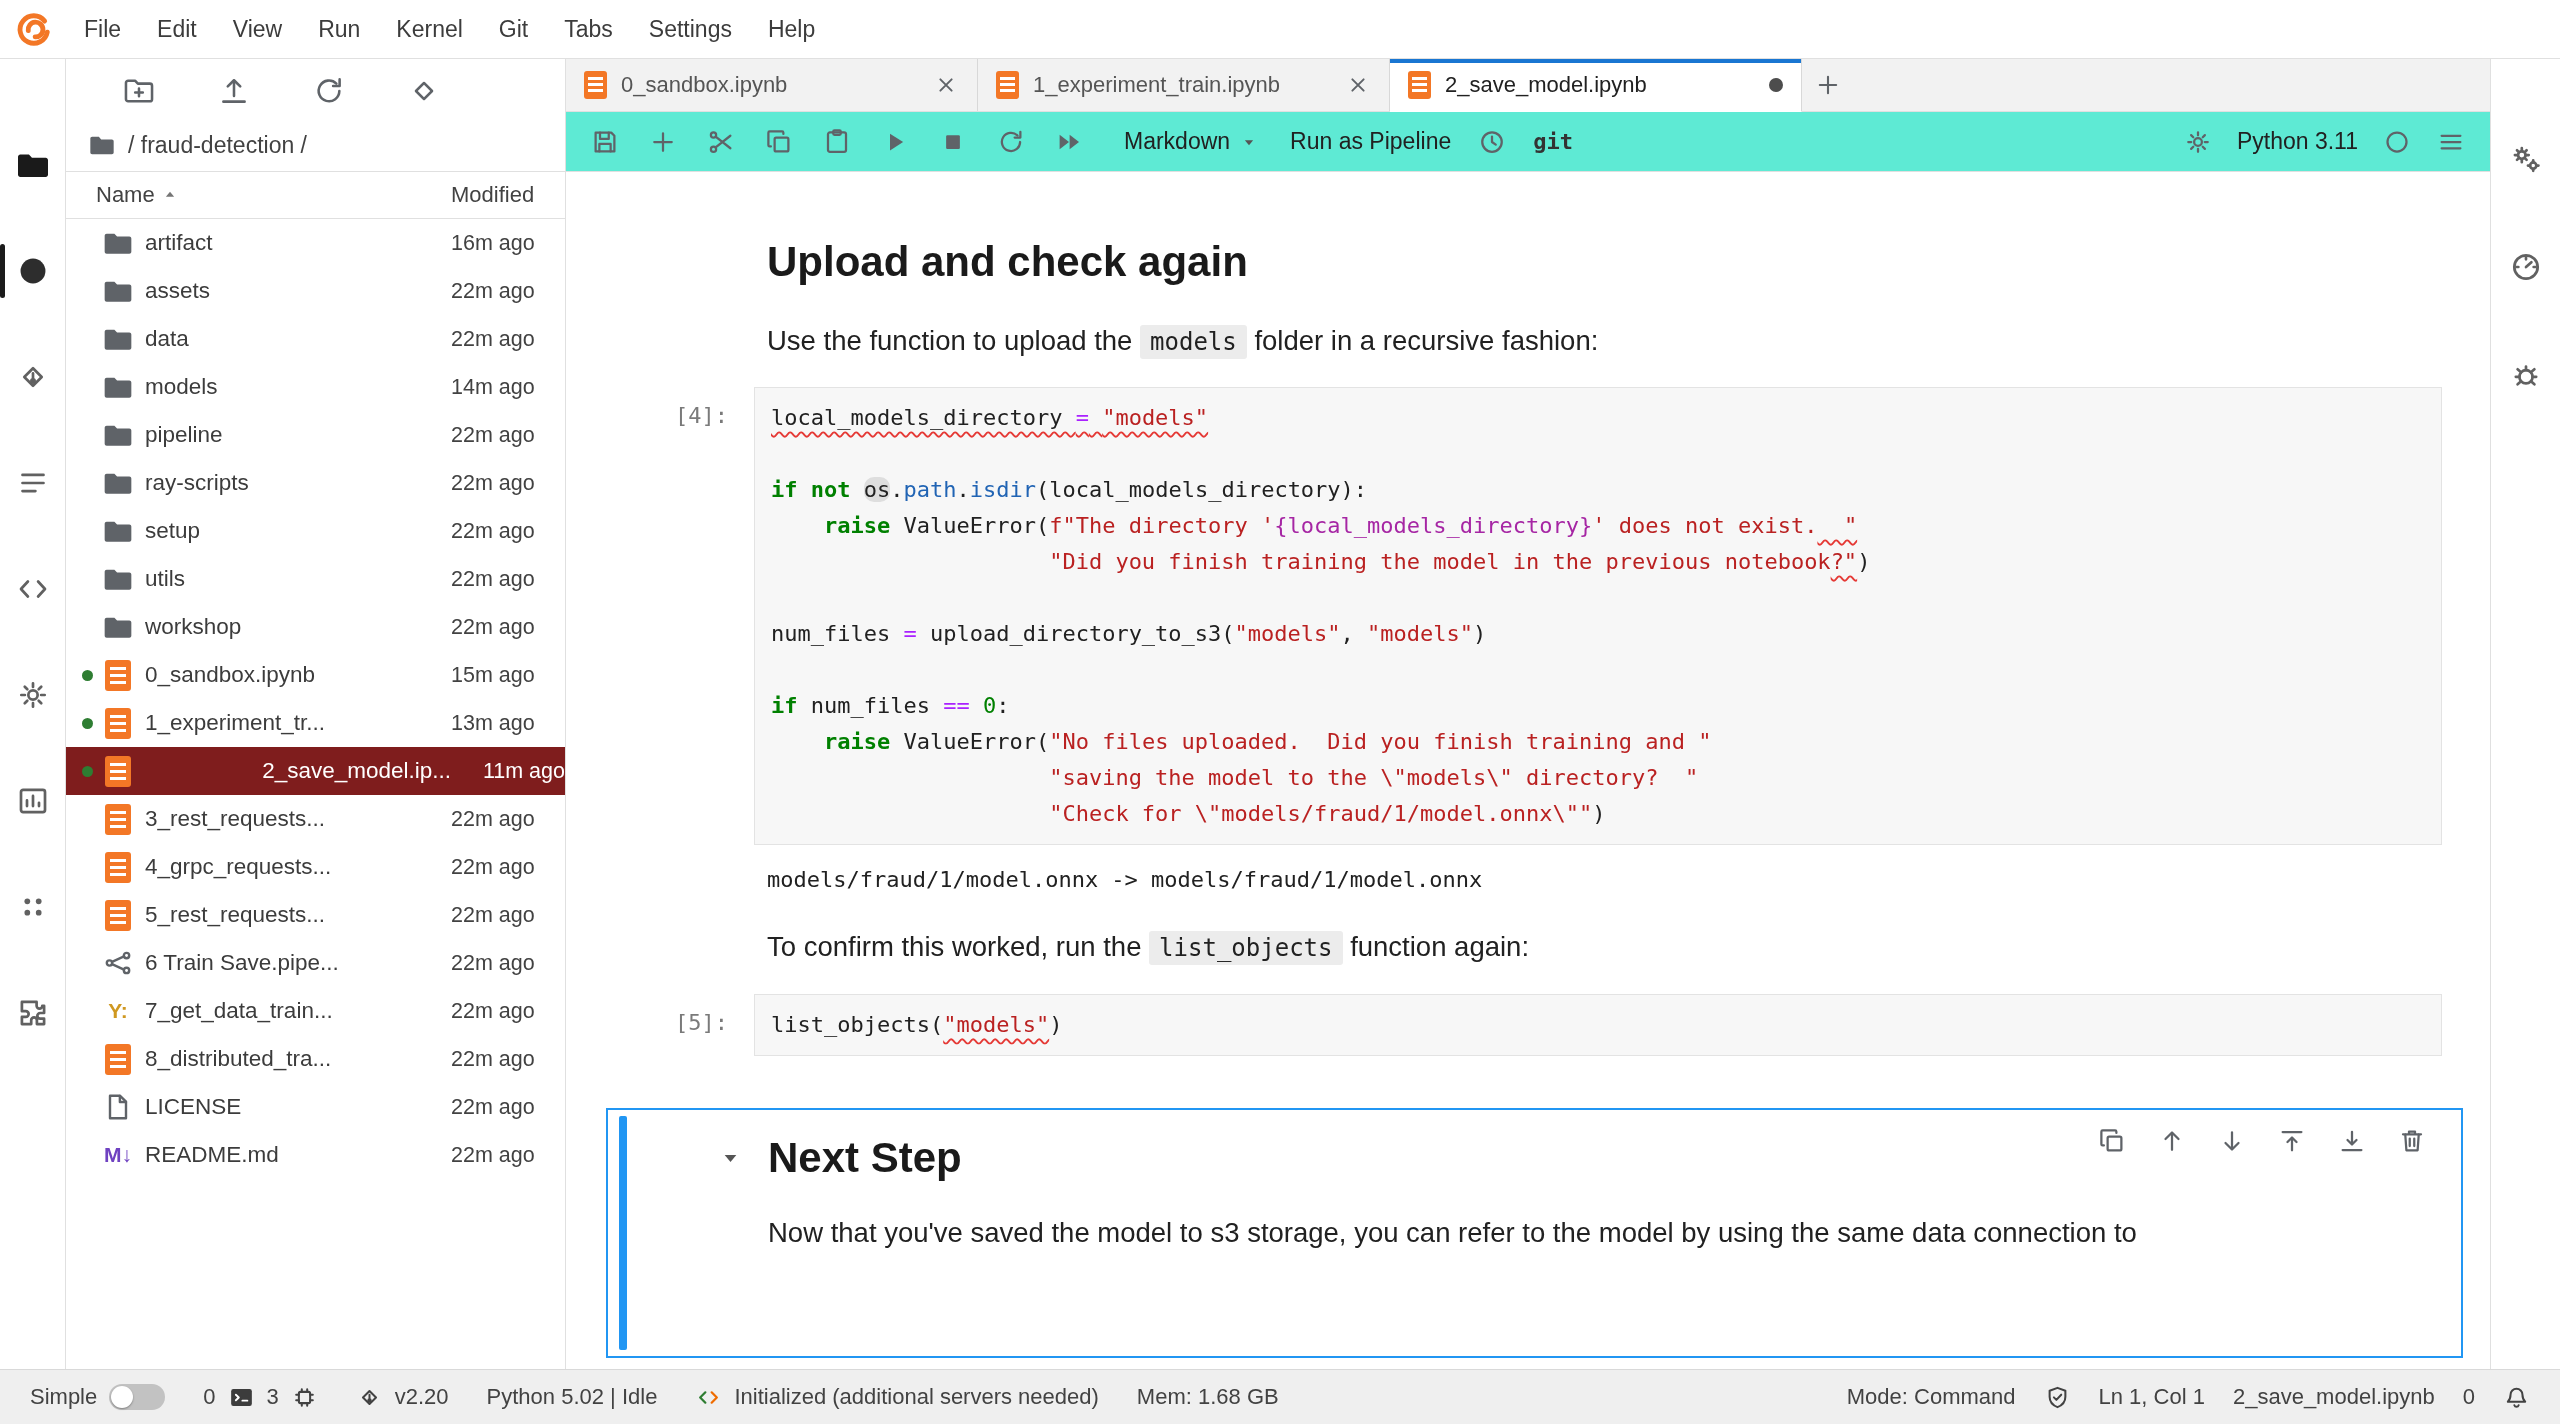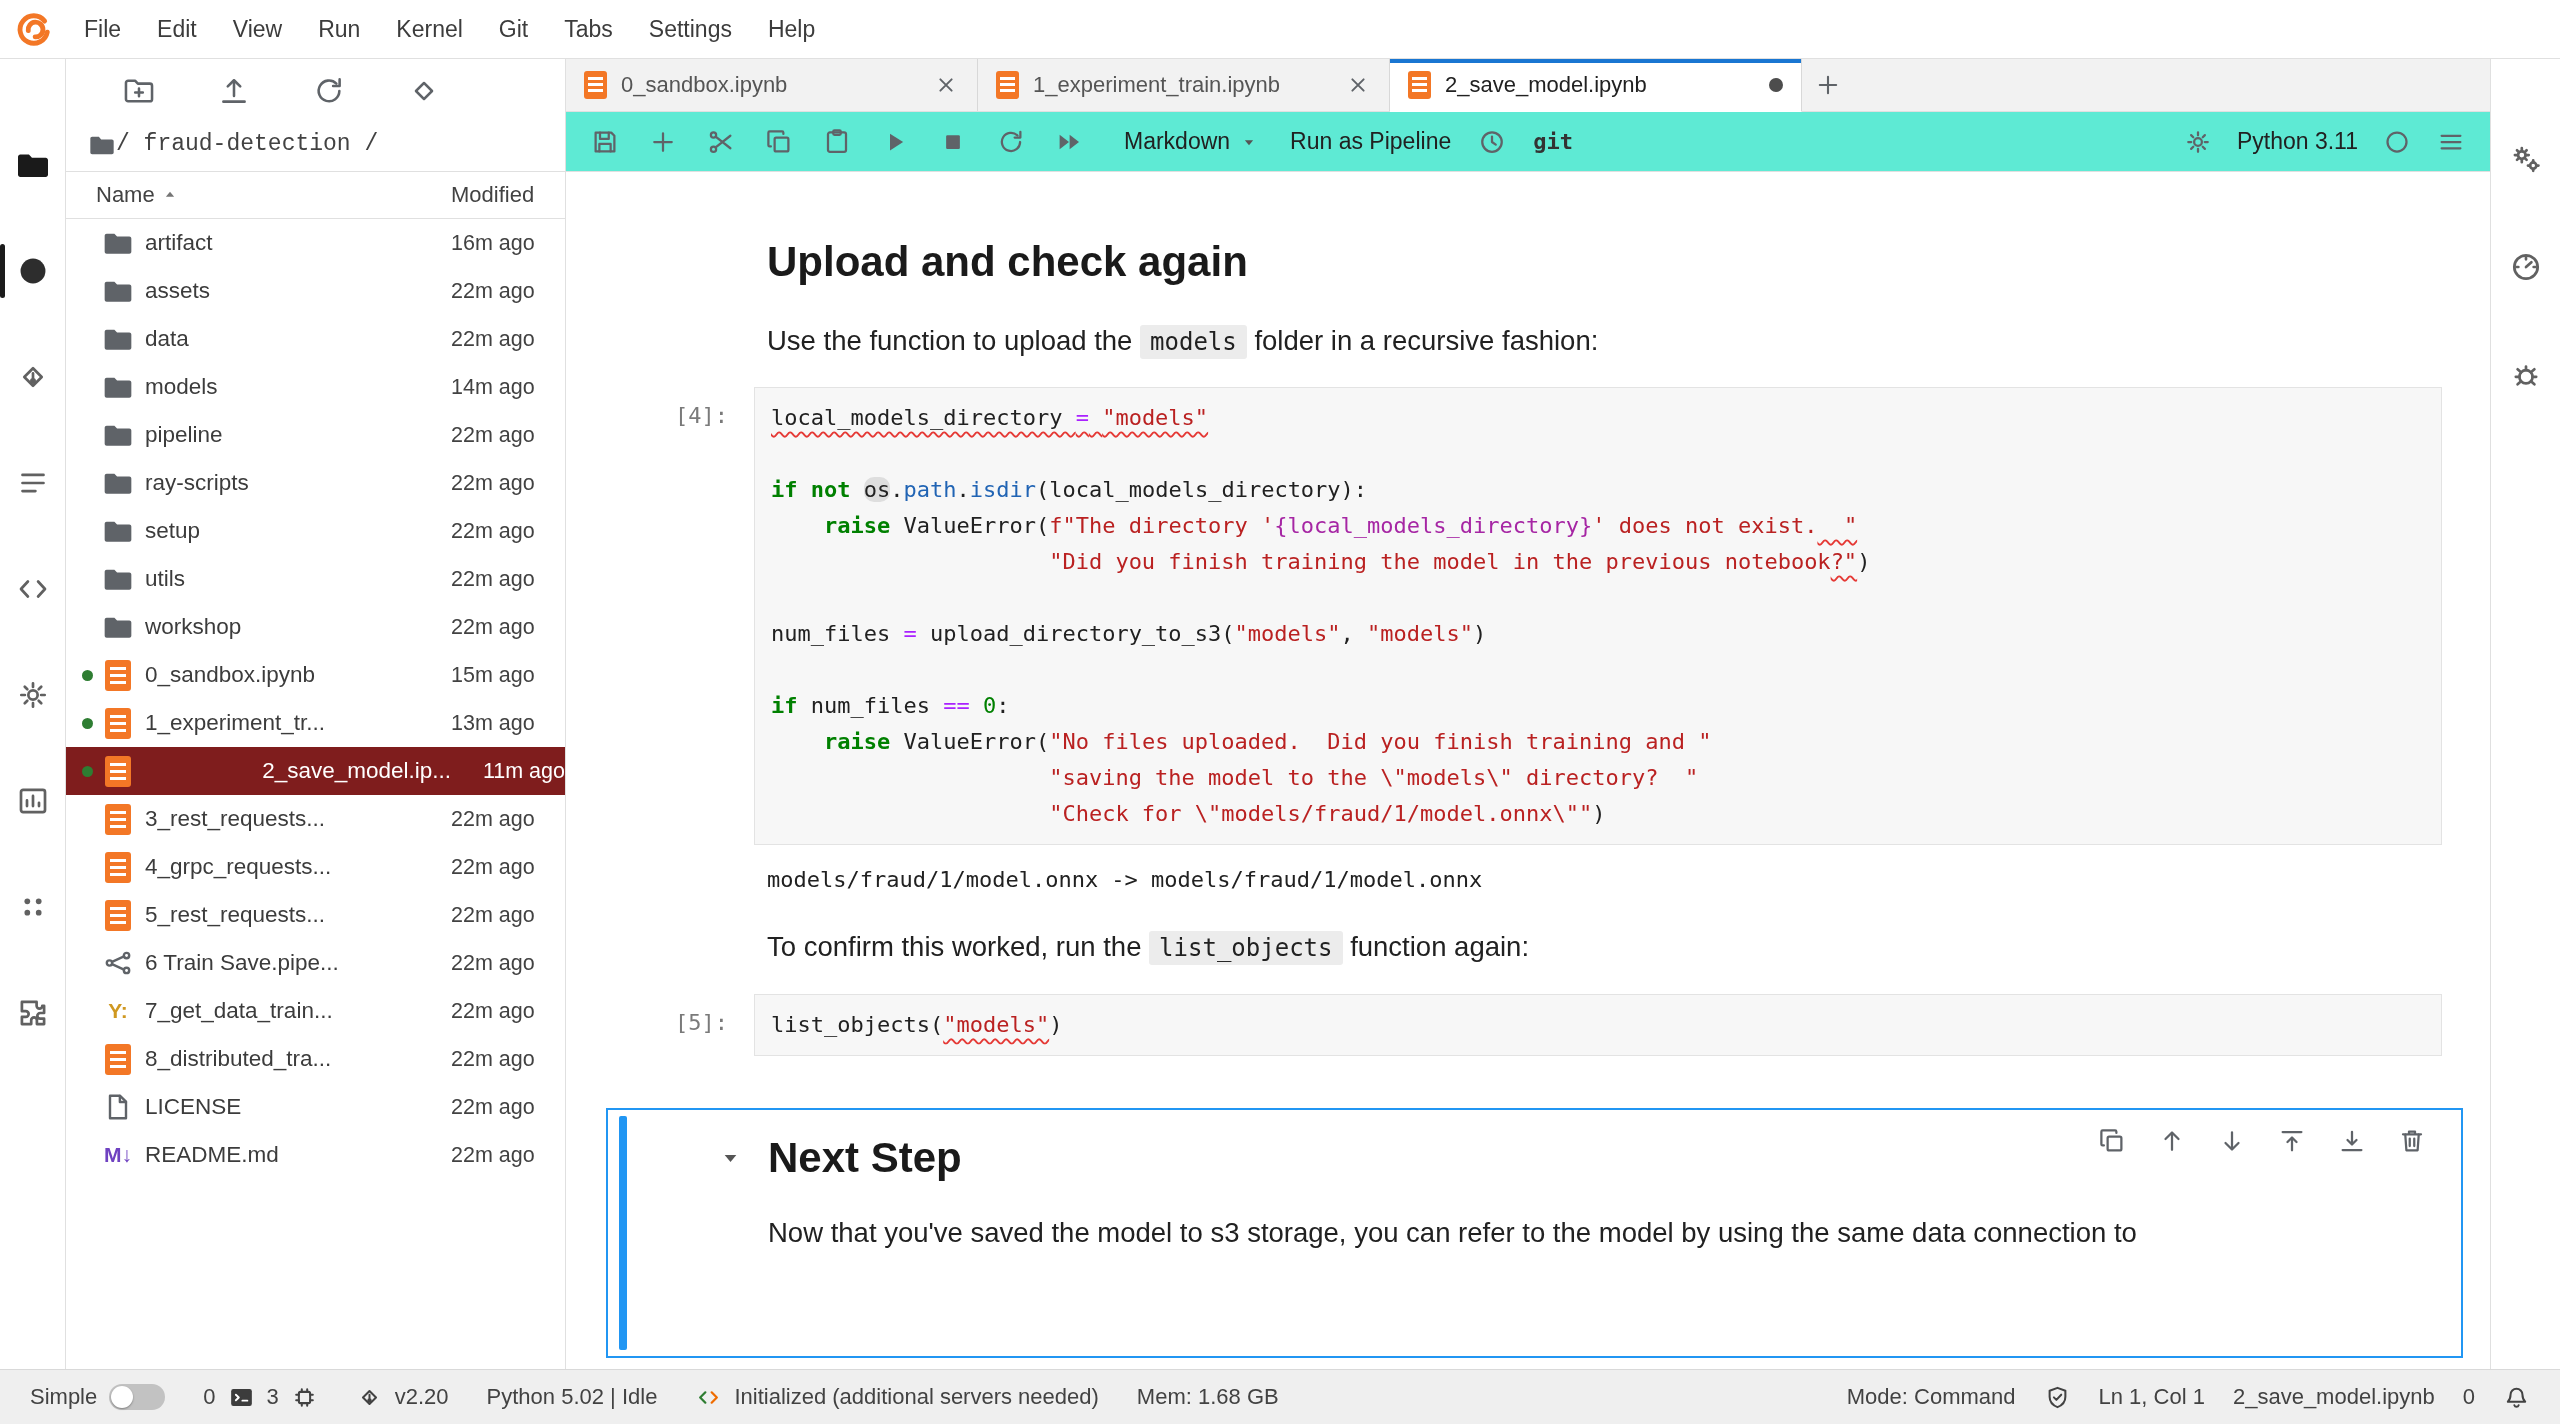--- a/index.html
+++ b/index.html
@@ -25,21 +25,21 @@
   .strip-btn[data-name="running-sessions-tab"]::before{content:"";position:absolute;left:-15px;top:-9px;width:5px;height:54px;background:#1b1b1b;border-radius:3px;}
 
   
   .fb{width:500px;border-right:1px solid #e0e0e0;display:flex;flex-direction:column;background:#fff;}
   .fb-toolbar{display:flex;align-items:center;height:64px;padding-left:56px;gap:61px;}
   .fb-btn{width:34px;height:34px;color:#5f6368;cursor:pointer;}
   .fb-filter{margin:6px 22px 12px;position:relative;}
   .fb-filter input{width:100%;height:52px;border:1px solid #c4c4c4;border-radius:3px;padding:0 58px 0 16px;font-size:23px;font-family:inherit;color:#212121;outline:none;}
   .fb-filter input::placeholder{color:#757575;}
   .fb-search{position:absolute;right:14px;top:11px;width:30px;height:30px;color:#616161;}
-  .fb-crumb{display:flex;align-items:flex-start;padding:8px 0 12px 22px;color:#424242;font-family:Liberation Mono, monospace;}
+  .fb-crumb{display:flex;align-items:center;gap:12px;padding:8px 0 12px 22px;color:#424242;}
   .crumb-folder{width:28px;height:28px;color:#5f6368;}
   .fb-head{display:flex;align-items:center;height:48px;border-top:1px solid #e0e0e0;border-bottom:1px solid #e0e0e0;font-size:22px;color:#424242;padding-left:30px;}
   .fb-head-name{flex:1;display:flex;align-items:center;gap:4px;cursor:pointer;}
   .sortcaret{width:22px;height:22px;color:#757575;}
   .fb-head-mod{width:114px;cursor:pointer;}
   .fb-list{flex:1;overflow:hidden;}
   .fb-row{display:flex;align-items:center;height:48px;padding-left:16px;font-size:22.5px;color:#3c3c3c;cursor:pointer;white-space:nowrap;}
   .fb-row.selected{background:#7f1d1d;color:#fff;text-align:right;}
   .fb-row.selected .fb-time{color:#fff;}
   .rundot{width:11px;height:11px;border-radius:50%;margin-right:9px;flex:none;background:transparent;}

